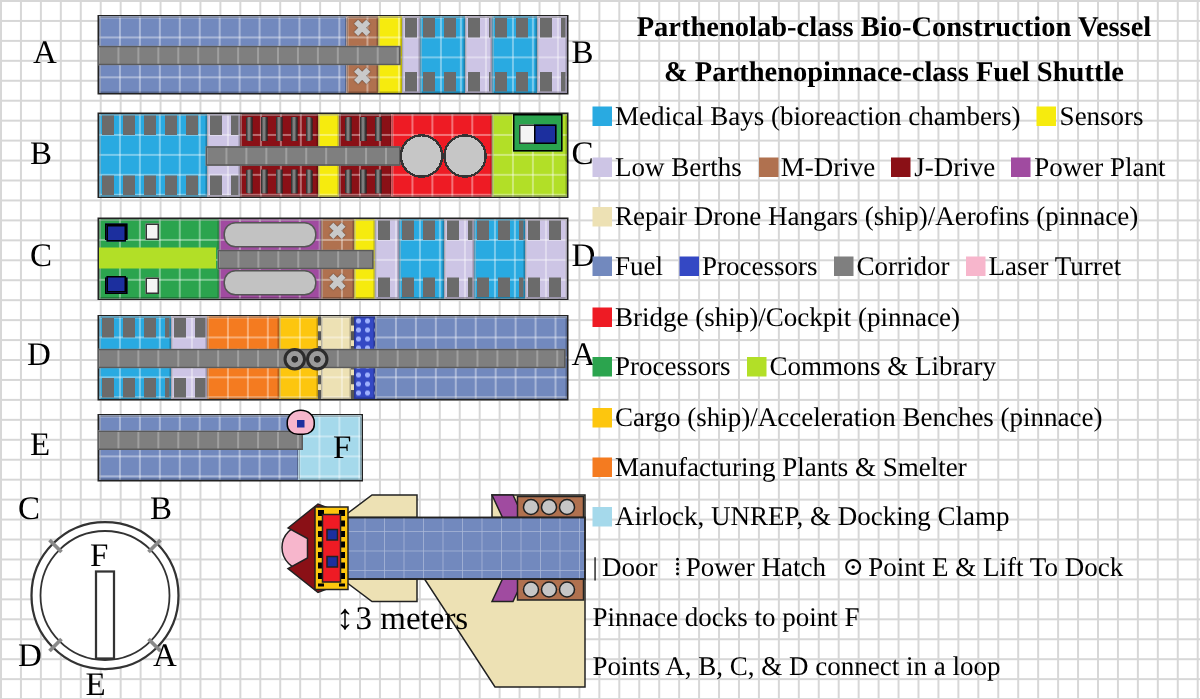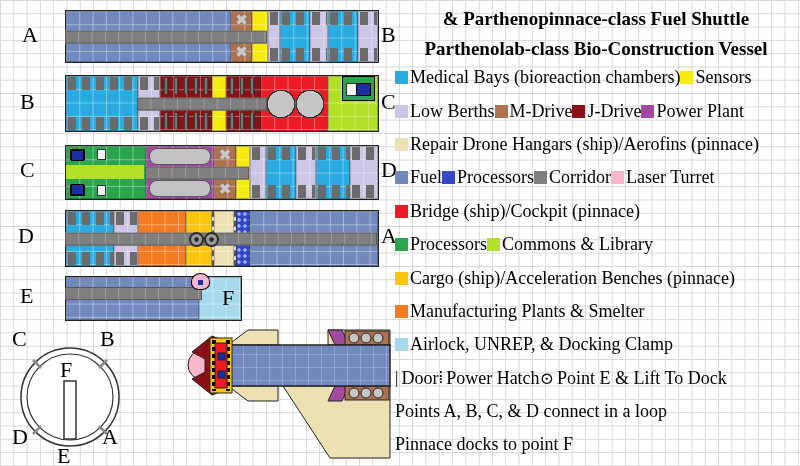--- a/index.html
+++ b/index.html
@@ -52,21 +52,21 @@
     background:radial-gradient(circle,#2c2c2c 2px,#9a9a9a 2.5px);z-index:6;}
   .turret{border:1px solid #000;border-radius:50% 50% 40% 40%;}
   .turret-dot{position:absolute;left:6px;top:6px;width:5px;height:5px;background:#1c2f9e;}
   
   .ptlabel{position:absolute;font-size:22px;line-height:1;z-index:7;}
   
   #title{position:absolute;left:394px;top:4px;width:404px;text-align:center;font-weight:bold;
     font-size:19px;line-height:30px;z-index:7;}
   #legend{position:absolute;left:395px;top:61px;width:404px;z-index:7;font-size:18px;}
   .lrow{height:33.4px;display:flex;align-items:center;white-space:nowrap;}
-  .litem{display:flex;align-items:center;}
+  .litem{display:flex;align-items:center;margin-right:11px;}
   .chip{display:inline-block;width:13px;height:13px;margin-right:2px;flex:0 0 auto;}
   .glyph{display:inline-block;margin-right:3px;font-size:17px;}
   
   #ringbox{position:absolute;left:0;top:326px;width:150px;height:140px;z-index:6;}
   #pinnace{position:absolute;left:178px;top:328px;z-index:6;}
   #scale{position:absolute;left:224px;top:399px;font-size:22px;z-index:8;}
   #scale .arrow{font-size:24px;margin-right:1px;}
 </style>
 </head>
 <body>
@@ -210,24 +210,27 @@
       <rect x="50" y="17" width="162" height="41" fill="url(#cellgrid)"></rect>
       <rect x="32" y="10" width="22" height="55" fill="#fdc60e"></rect>
       <line x1="36" y1="12" x2="36" y2="63" stroke="#000" stroke-width="4" stroke-dasharray="4 3"></line>
       <line x1="50" y1="12" x2="50" y2="63" stroke="#000" stroke-width="4" stroke-dasharray="4 3"></line>
       <rect x="37" y="15" width="12" height="45" fill="#ee1b24"></rect>
       <rect x="40" y="25" width="7" height="7" fill="#1c2f9e"></rect>
       <rect x="40" y="43" width="7" height="7" fill="#1c2f9e"></rect>
     </g>
   </svg>
 
+  <div id="scale">
+    <span class="arrow">↕</span><span>3 meters</span>
+  </div>
 
   <div id="title">
+    <div>Parthenolab-class Bio-Construction Vessel</div>
     <div>&amp; Parthenopinnace-class Fuel Shuttle</div>
-    <div>Parthenolab-class Bio-Construction Vessel</div>
   </div>
 
   <div id="legend">
       <div class="lrow">
         <span class="litem">
           <span class="chip" style="background: rgb(41, 170, 225);"></span>
           <span>Medical Bays (bioreaction chambers)</span>
         </span>
         <span class="litem">
           <span class="chip" style="background: rgb(246, 235, 14);"></span>
@@ -317,17 +320,17 @@
         </span>
         <span class="litem">
           <span class="glyph">⁞</span>
           <span>Power Hatch</span>
         </span>
         <span class="litem">
           <span class="glyph">⊙</span>
           <span>Point E &amp; Lift To Dock</span>
         </span>
       </div>
+      <div class="lrow">Pinnace docks to point F</div>
       <div class="lrow">Points A, B, C, &amp; D connect in a loop</div>
-      <div class="lrow">Pinnace docks to point F</div>
     </div>
 
 </div>
 
 </body></html>

